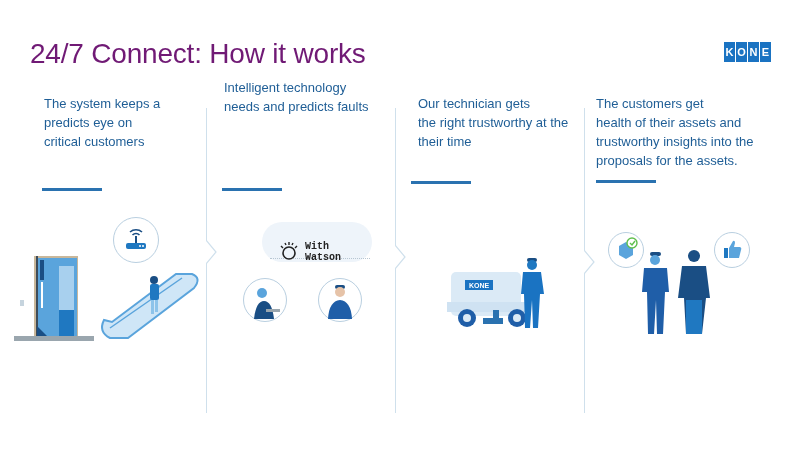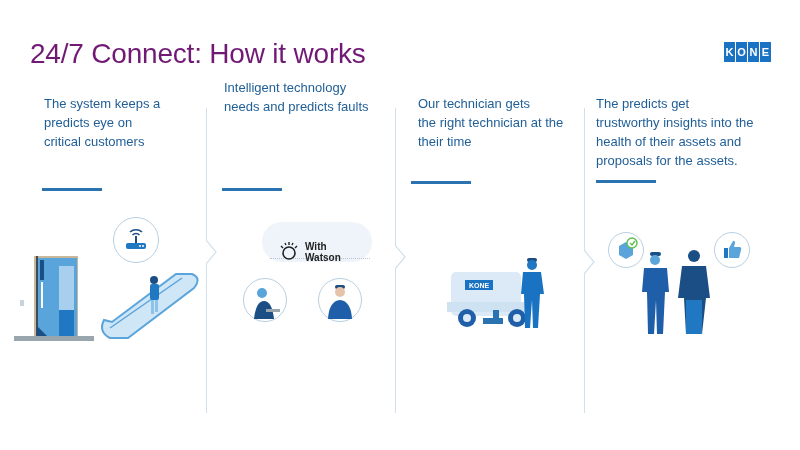--- a/index.html
+++ b/index.html
@@ -36,29 +36,29 @@
 <div class="bar" style="left:42px;top:188px;"></div>
 
 <div class="col-text" style="left:224px;top:78px;">
   <div>Intelligent technology</div>
   <div>needs and predicts faults</div>
 </div>
 <div class="bar" style="left:222px;top:188px;"></div>
 
 <div class="col-text" style="left:418px;top:94px;">
   <div>Our technician gets</div>
-  <div>the right technician at the</div>
+  <div>the right trustworthy at the</div>
   <div>their time</div>
 </div>
 <div class="bar" style="left:411px;top:181px;"></div>
 
 <div class="col-text" style="left:596px;top:94px;">
-  <div>The predicts get</div>
+  <div>The customers get</div>
+  <div>health of their assets and</div>
   <div>trustworthy insights into the</div>
-  <div>health of their assets and</div>
   <div>proposals for the assets.</div>
 </div>
 <div class="bar" style="left:596px;top:180px;"></div>
 
 <div class="divider" style="left:206px;"></div>
 <svg class="chev" style="left:206px;top:240px;" viewBox="0 0 12 24">
     <polyline points="0,0 10,12 0,24" fill="#fff" stroke="#cfe0ec" stroke-width="1.2"></polyline>
   </svg>
 <div class="divider" style="left:395px;"></div>
 <svg class="chev" style="left:395px;top:245px;" viewBox="0 0 12 24">
@@ -99,21 +99,21 @@
   <rect x="53" y="30" width="3" height="14" fill="#8cc3ea"></rect>
     <rect x="57" y="30" width="3" height="12" fill="#8cc3ea"></rect>
 </svg>
 
 <div class="ill" style="left:262px;top:222px;width:110px;height:40px;background:#eef4fa;border-radius:20px;"></div>
 <div class="ill" style="left:270px;top:258px;width:100px;border-top:1.5px dotted #b7c6d2;"></div>
 <svg class="ill" style="left:278px;top:240px;" width="22" height="22" viewBox="0 0 22 22">
   <circle cx="11" cy="13" r="6" fill="none" stroke="#222" stroke-width="1.6"></circle>
   <path d="M3 6 L5 8 M11 2 L11 5 M19 6 L17 8 M7 3 L8 5 M15 3 L14 5" stroke="#222" stroke-width="1.4"></path>
 </svg>
-<div class="ill" style="left:305px;top:241px;font-size:10px;font-weight:bold;line-height:11px;color:#222;">
+<div class="ill" style="left:305px;top:241px;font-size:10px;font-weight:bold;line-height:11px;color:#222;font-family:Liberation Mono, monospace;">
   <div>With</div>
   <div>Watson</div>
 </div>
 <div class="circle" style="left:243px;top:278px;width:42px;height:42px;">
   <svg width="42" height="42" viewBox="0 0 42 42">
     <circle cx="18" cy="14" r="5" fill="#5aa4dc"></circle>
     <path d="M10 40 Q12 22 20 22 Q28 22 30 40 Z" fill="#1a4e84"></path>
     <rect x="22" y="30" width="14" height="3" fill="#9aa6ae"></rect>
   </svg>
 </div>

